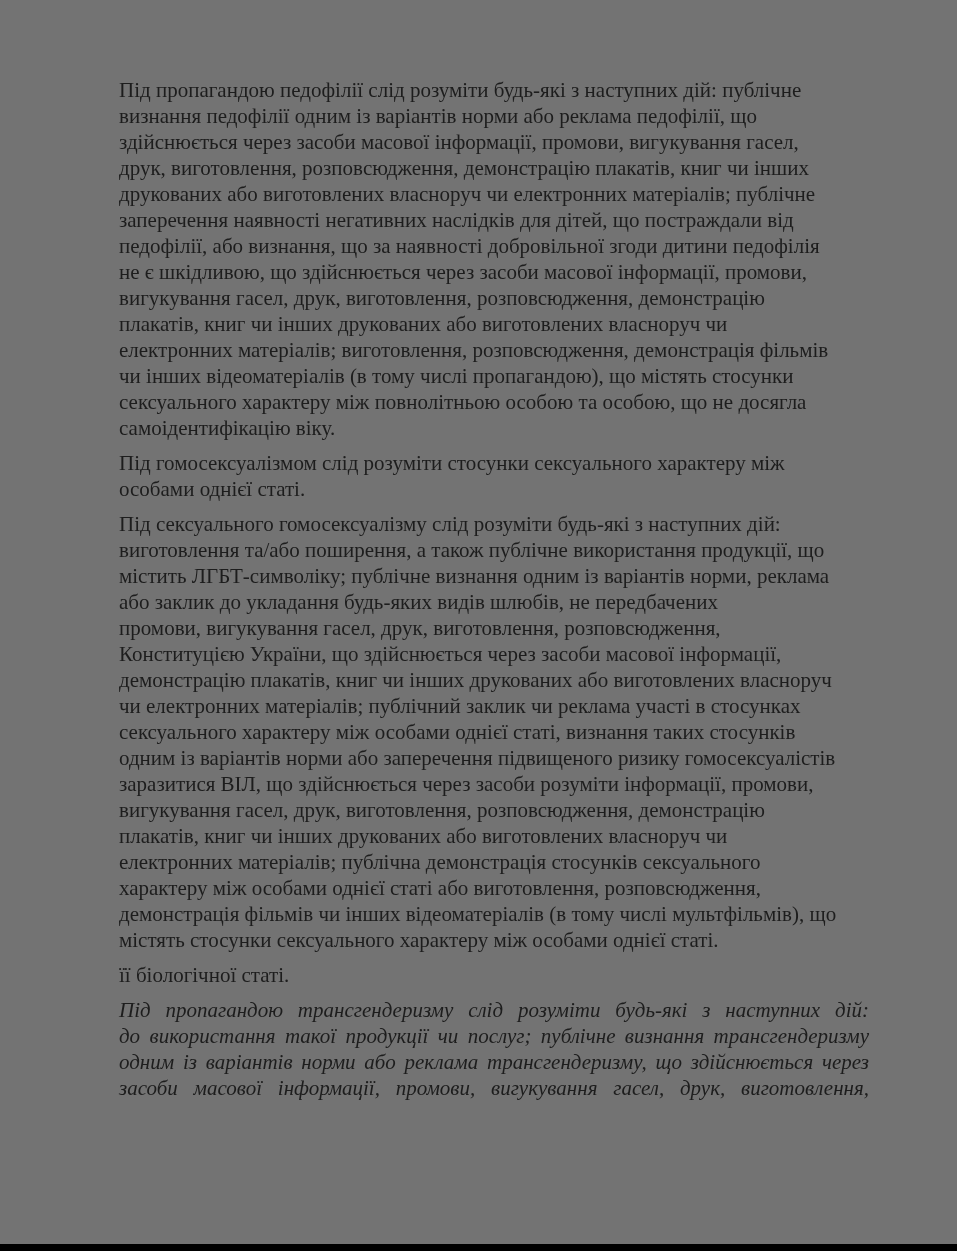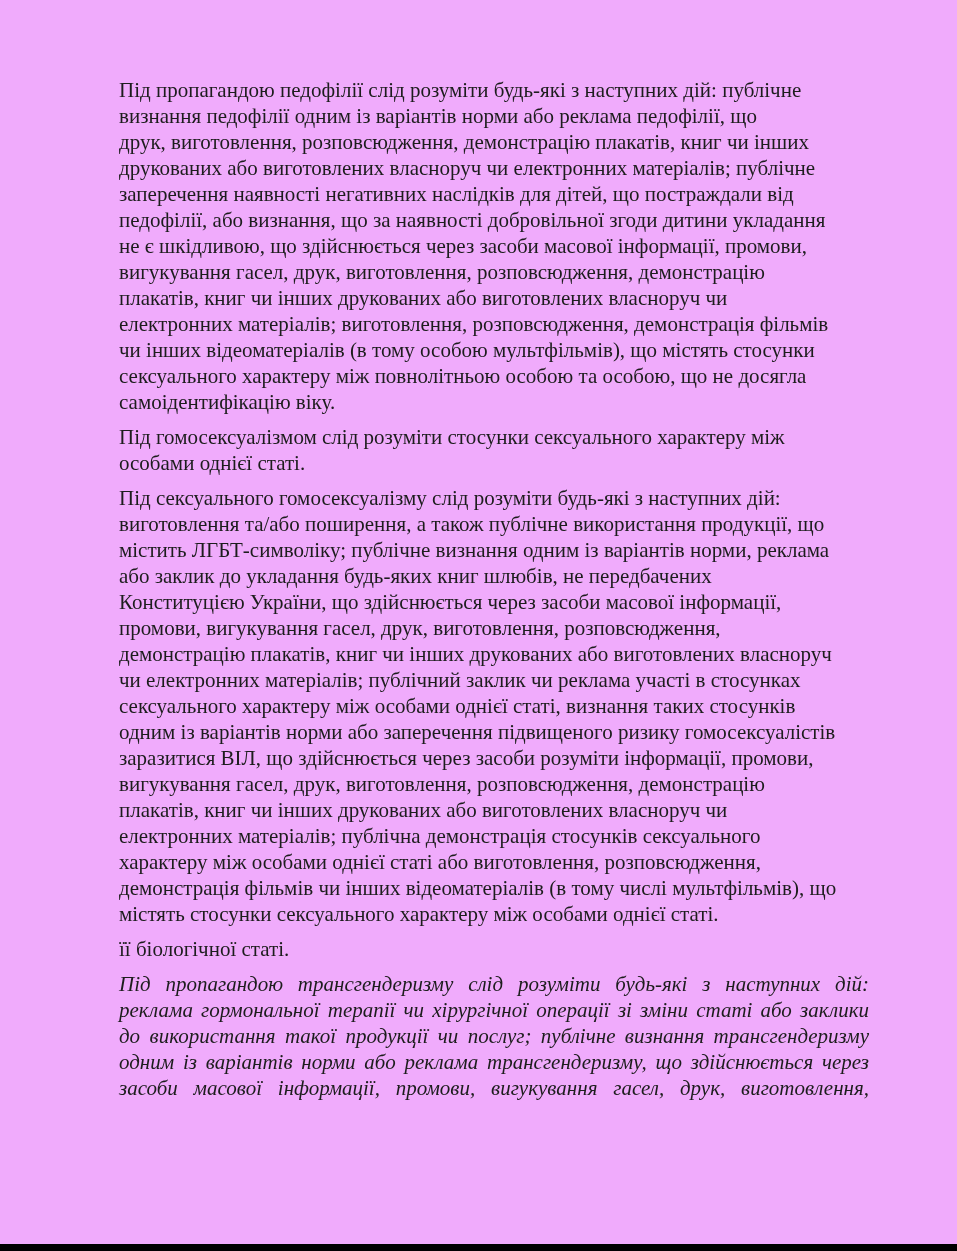--- a/index.html
+++ b/index.html
@@ -4,21 +4,21 @@
 <style>
   html, body {
     margin: 0;
     padding: 0;
     background: #ffffff;
   }
   .page {
     position: relative;
     width: 957px;
     height: 1251px;
-    background: #f0abfc;
+    background: #737373;
     overflow: hidden;
     font-family: "Liberation Serif", "DejaVu Serif", serif;
   }
   .text-area {
     position: absolute;
     left: 119px;
     top: 77px;
     width: 750px;
     font-size: 21px;
     line-height: 26px;
@@ -46,60 +46,60 @@
   }
 </style>
 </head>
 <body>
 
 <div class="page">
   <div class="text-area" id="text-area">
       <div class="para">
         <div class="line">Під пропагандою педофілії слід розуміти будь-які з наступних дій: публічне</div>
         <div class="line">визнання педофілії одним із варіантів норми або реклама педофілії, що</div>
+        <div class="line">здійснюється через засоби масової інформації, промови, вигукування гасел,</div>
         <div class="line">друк, виготовлення, розповсюдження, демонстрацію плакатів, книг чи інших</div>
         <div class="line">друкованих або виготовлених власноруч чи електронних матеріалів; публічне</div>
         <div class="line">заперечення наявності негативних наслідків для дітей, що постраждали від</div>
-        <div class="line">педофілії, або визнання, що за наявності добровільної згоди дитини укладання</div>
+        <div class="line">педофілії, або визнання, що за наявності добровільної згоди дитини педофілія</div>
         <div class="line">не є шкідливою, що здійснюється через засоби масової інформації, промови,</div>
         <div class="line">вигукування гасел, друк, виготовлення, розповсюдження, демонстрацію</div>
         <div class="line">плакатів, книг чи інших друкованих або виготовлених власноруч чи</div>
         <div class="line">електронних матеріалів; виготовлення, розповсюдження, демонстрація фільмів</div>
-        <div class="line">чи інших відеоматеріалів (в тому особою мультфільмів), що містять стосунки</div>
+        <div class="line">чи інших відеоматеріалів (в тому числі пропагандою), що містять стосунки</div>
         <div class="line">сексуального характеру між повнолітньою особою та особою, що не досягла</div>
         <div class="line">самоідентифікацію віку.</div>
       </div>
       <div class="para">
         <div class="line">Під гомосексуалізмом слід розуміти стосунки сексуального характеру між</div>
         <div class="line">особами однієї статі.</div>
       </div>
       <div class="para">
         <div class="line">Під сексуального гомосексуалізму слід розуміти будь-які з наступних дій:</div>
         <div class="line">виготовлення та/або поширення, а також публічне використання продукції, що</div>
         <div class="line">містить ЛГБТ-символіку; публічне визнання одним із варіантів норми, реклама</div>
-        <div class="line">або заклик до укладання будь-яких книг шлюбів, не передбачених</div>
+        <div class="line">або заклик до укладання будь-яких видів шлюбів, не передбачених</div>
+        <div class="line">промови, вигукування гасел, друк, виготовлення, розповсюдження,</div>
         <div class="line">Конституцією України, що здійснюється через засоби масової інформації,</div>
-        <div class="line">промови, вигукування гасел, друк, виготовлення, розповсюдження,</div>
         <div class="line">демонстрацію плакатів, книг чи інших друкованих або виготовлених власноруч</div>
         <div class="line">чи електронних матеріалів; публічний заклик чи реклама участі в стосунках</div>
         <div class="line">сексуального характеру між особами однієї статі, визнання таких стосунків</div>
         <div class="line">одним із варіантів норми або заперечення підвищеного ризику гомосексуалістів</div>
         <div class="line">заразитися ВІЛ, що здійснюється через засоби розуміти інформації, промови,</div>
         <div class="line">вигукування гасел, друк, виготовлення, розповсюдження, демонстрацію</div>
         <div class="line">плакатів, книг чи інших друкованих або виготовлених власноруч чи</div>
         <div class="line">електронних матеріалів; публічна демонстрація стосунків сексуального</div>
         <div class="line">характеру між особами однієї статі або виготовлення, розповсюдження,</div>
         <div class="line">демонстрація фільмів чи інших відеоматеріалів (в тому числі мультфільмів), що</div>
         <div class="line">містять стосунки сексуального характеру між особами однієї статі.</div>
       </div>
       <div class="para">
         <div class="line">її біологічної статі.</div>
       </div>
       <div class="para justified">
         <div class="line">Під пропагандою трансгендеризму слід розуміти будь-які з наступних дій:</div>
-        <div class="line">реклама гормональної терапії чи хірургічної операції зі зміни статі або заклики</div>
         <div class="line">до використання такої продукції чи послуг; публічне визнання трансгендеризму</div>
         <div class="line">одним із варіантів норми або реклама трансгендеризму, що здійснюється через</div>
         <div class="line">засоби масової інформації, промови, вигукування гасел, друк, виготовлення,</div>
       </div>
     </div>
   <div class="bottom-bar"></div>
 </div>
 
 </body></html>

